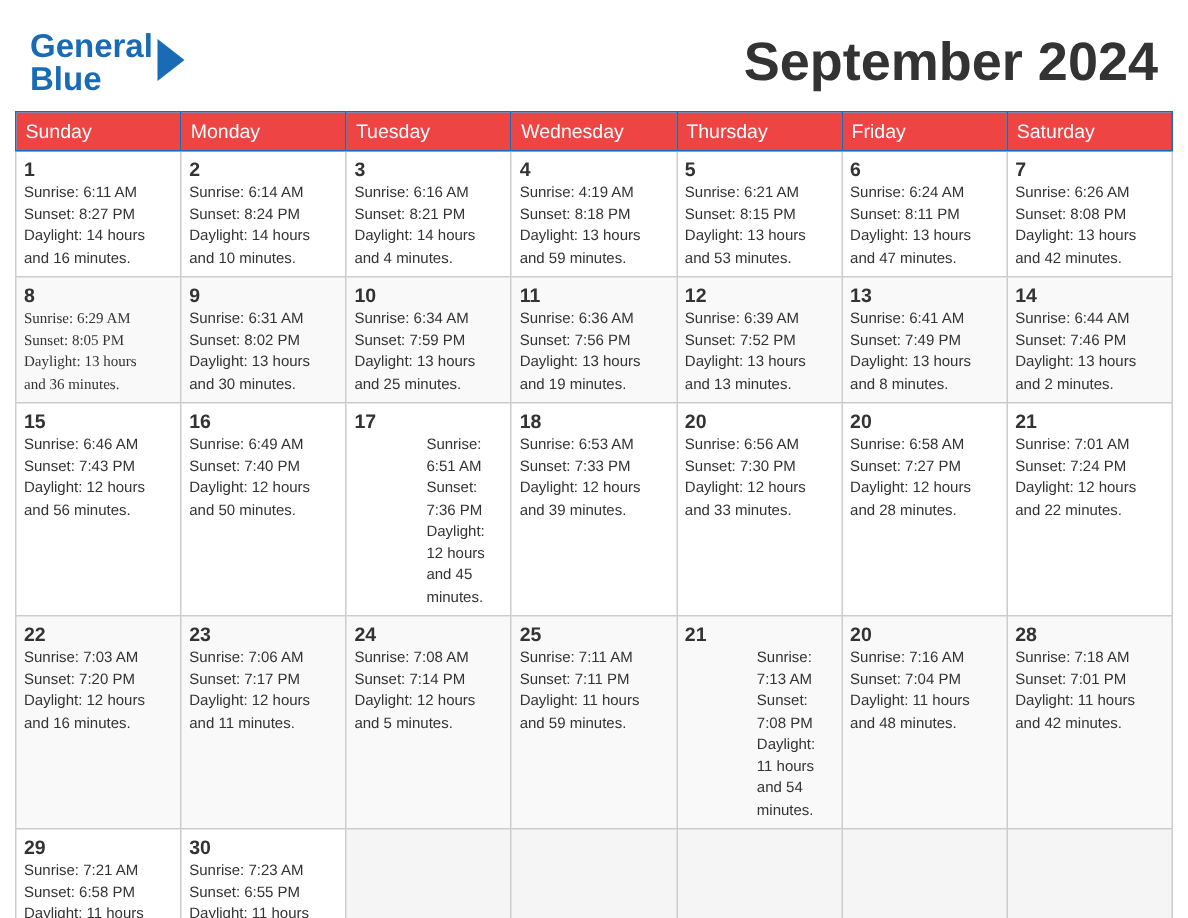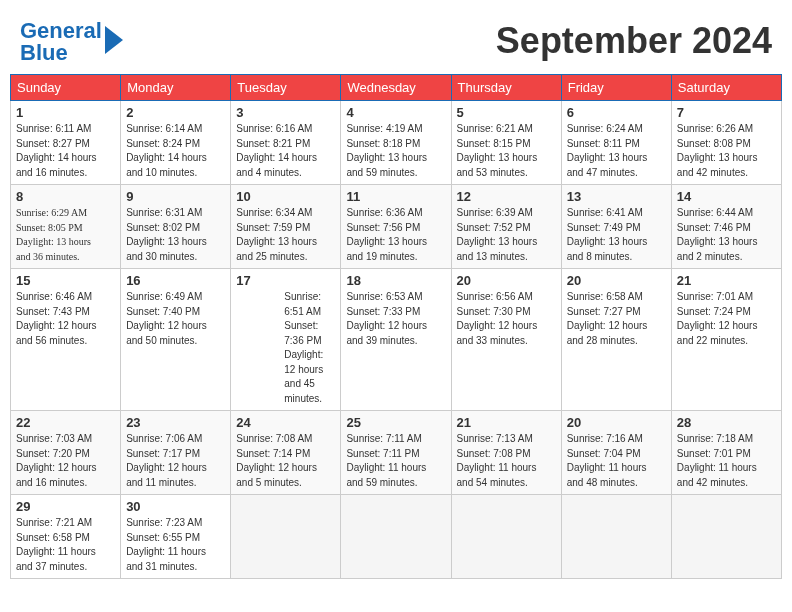--- a/index.html
+++ b/index.html
@@ -297,21 +297,21 @@
         </td>
         <td>
           <span class="day-num">25</span>
           <div class="day-info" style="white-space: pre-line;">Sunrise: 7:11 AM
 Sunset: 7:11 PM
 Daylight: 11 hours
 and 59 minutes.</div>
         </td>
         <td>
           <span class="day-num">21</span>
-          <div class="day-info" style="white-space: pre-line;">Sunrise: 7:13 AM
+          <div class="day-info" style="white-space: pre-line; margin-left: 48px;">Sunrise: 7:13 AM
 Sunset: 7:08 PM
 Daylight: 11 hours
 and 54 minutes.</div>
         </td>
         <td>
           <span class="day-num">20</span>
           <div class="day-info" style="white-space: pre-line;">Sunrise: 7:16 AM
 Sunset: 7:04 PM
 Daylight: 11 hours
 and 48 minutes.</div>

